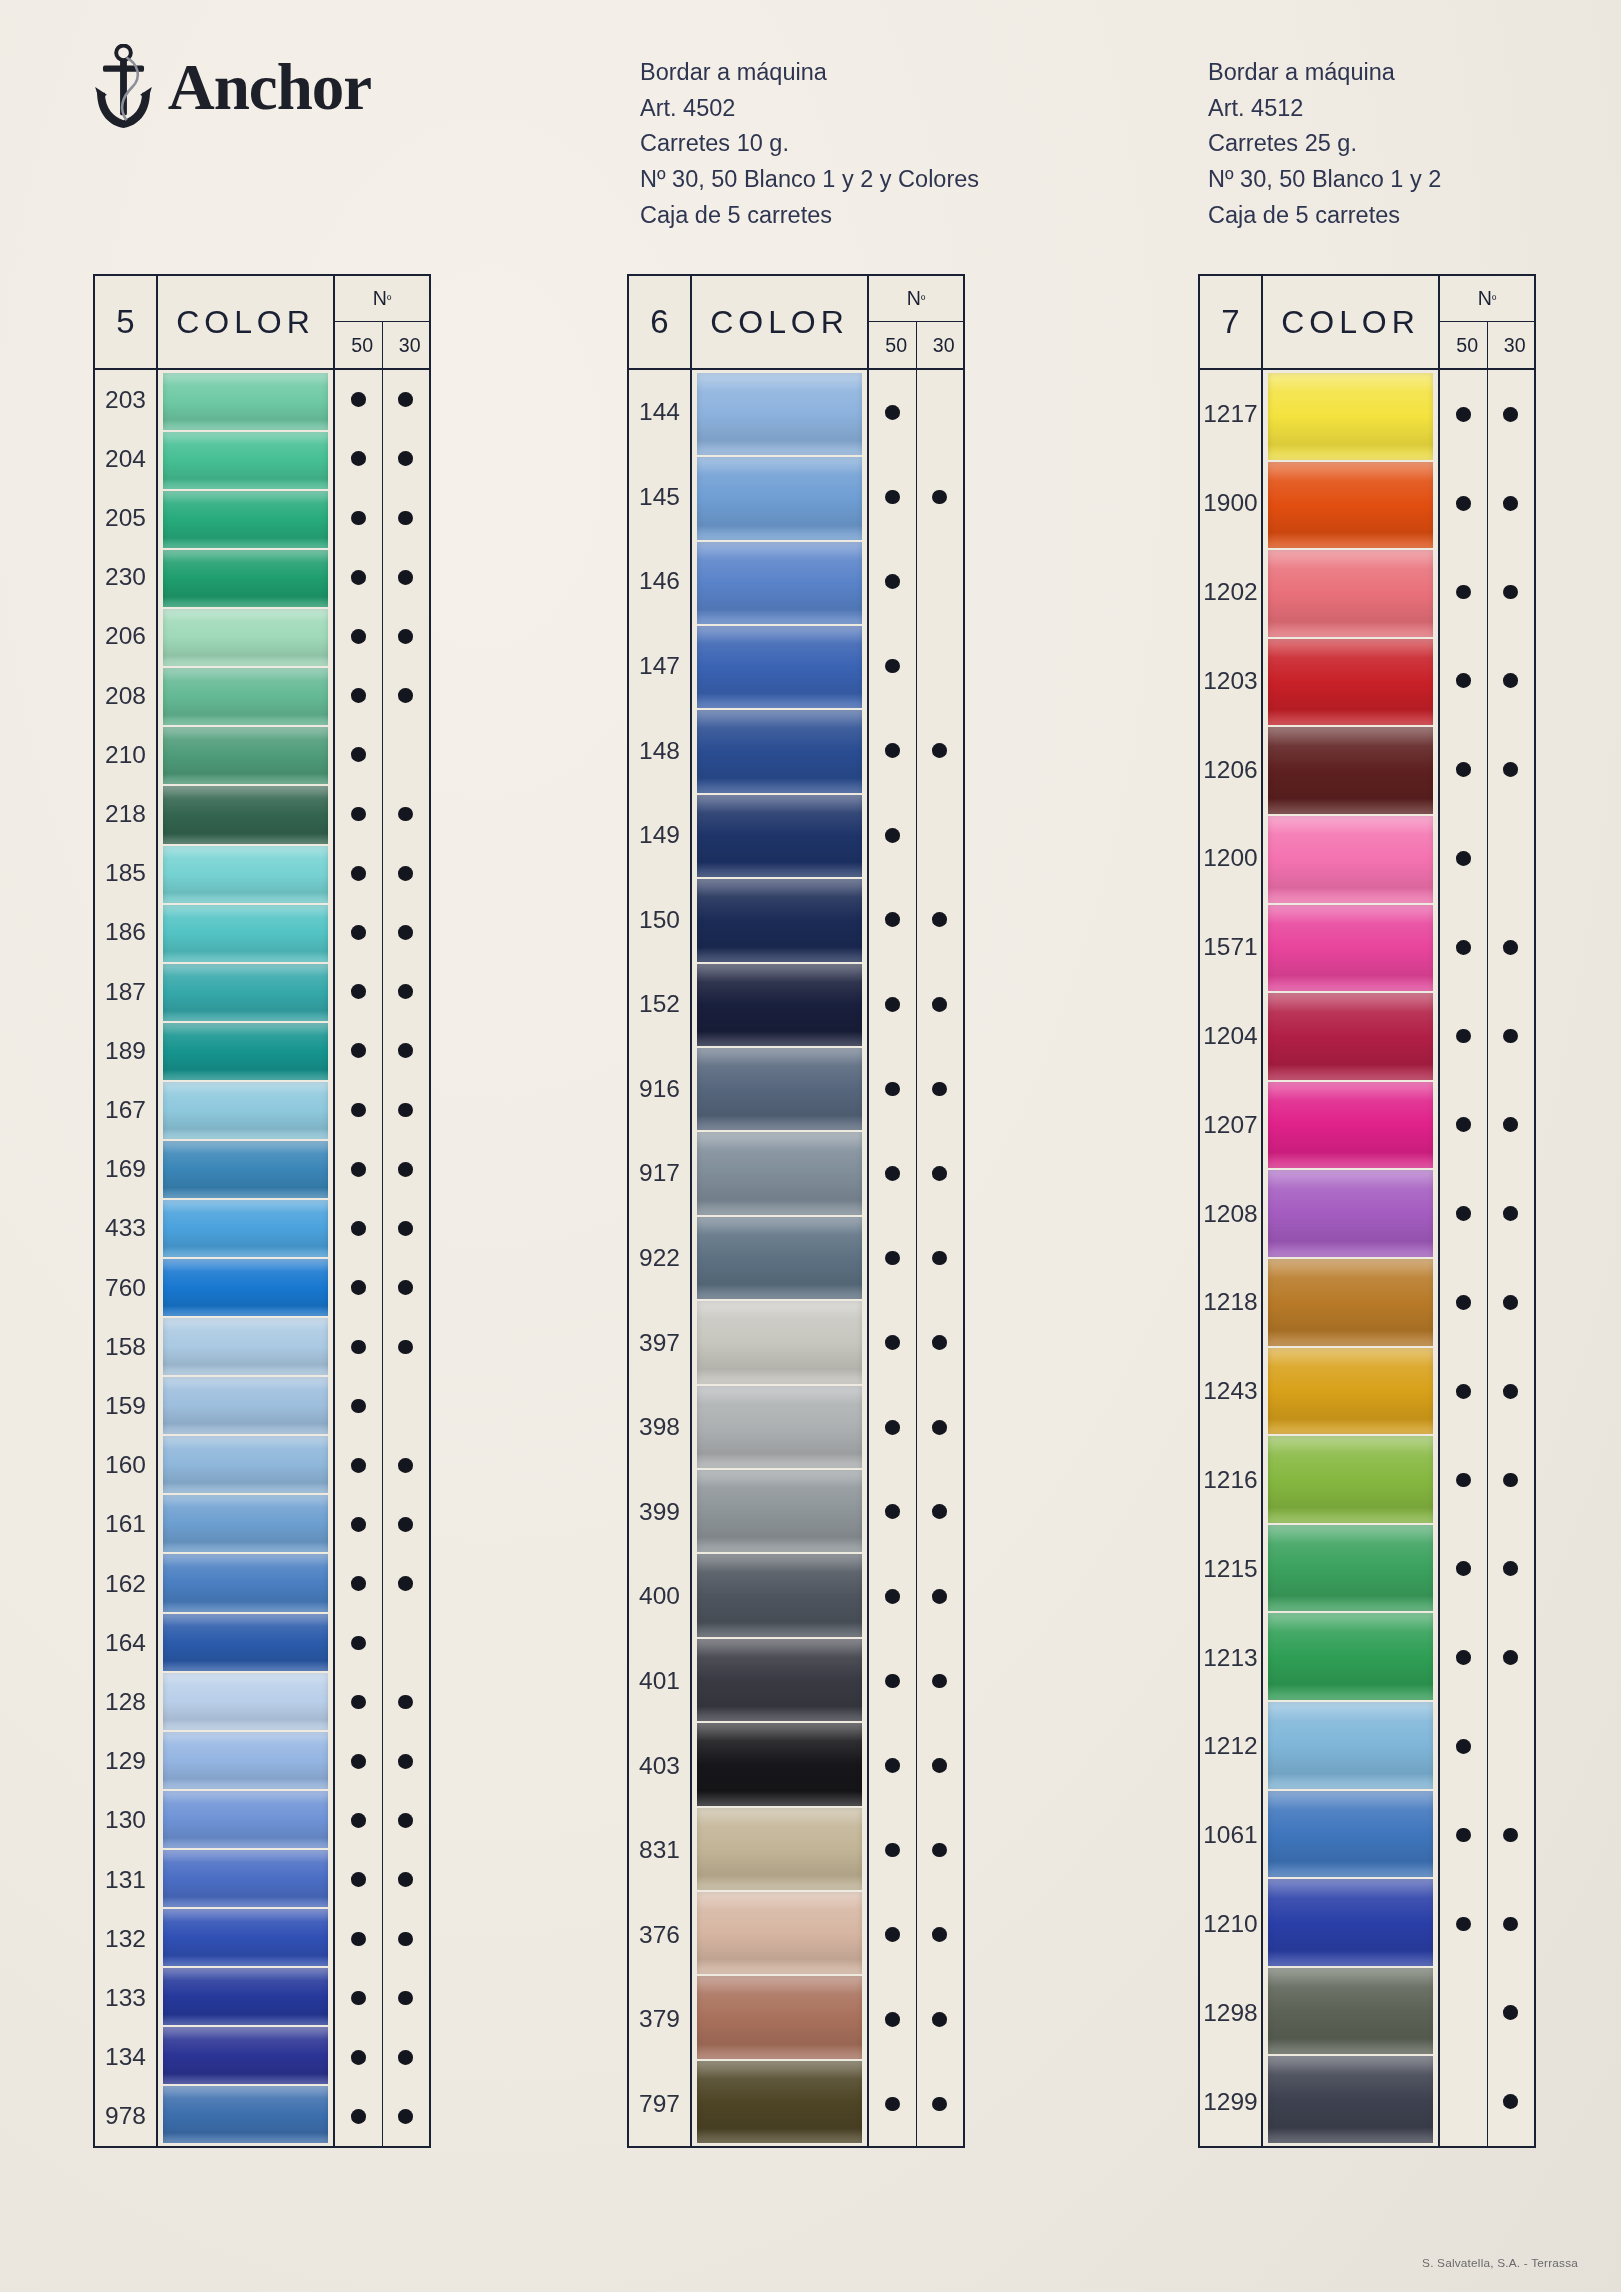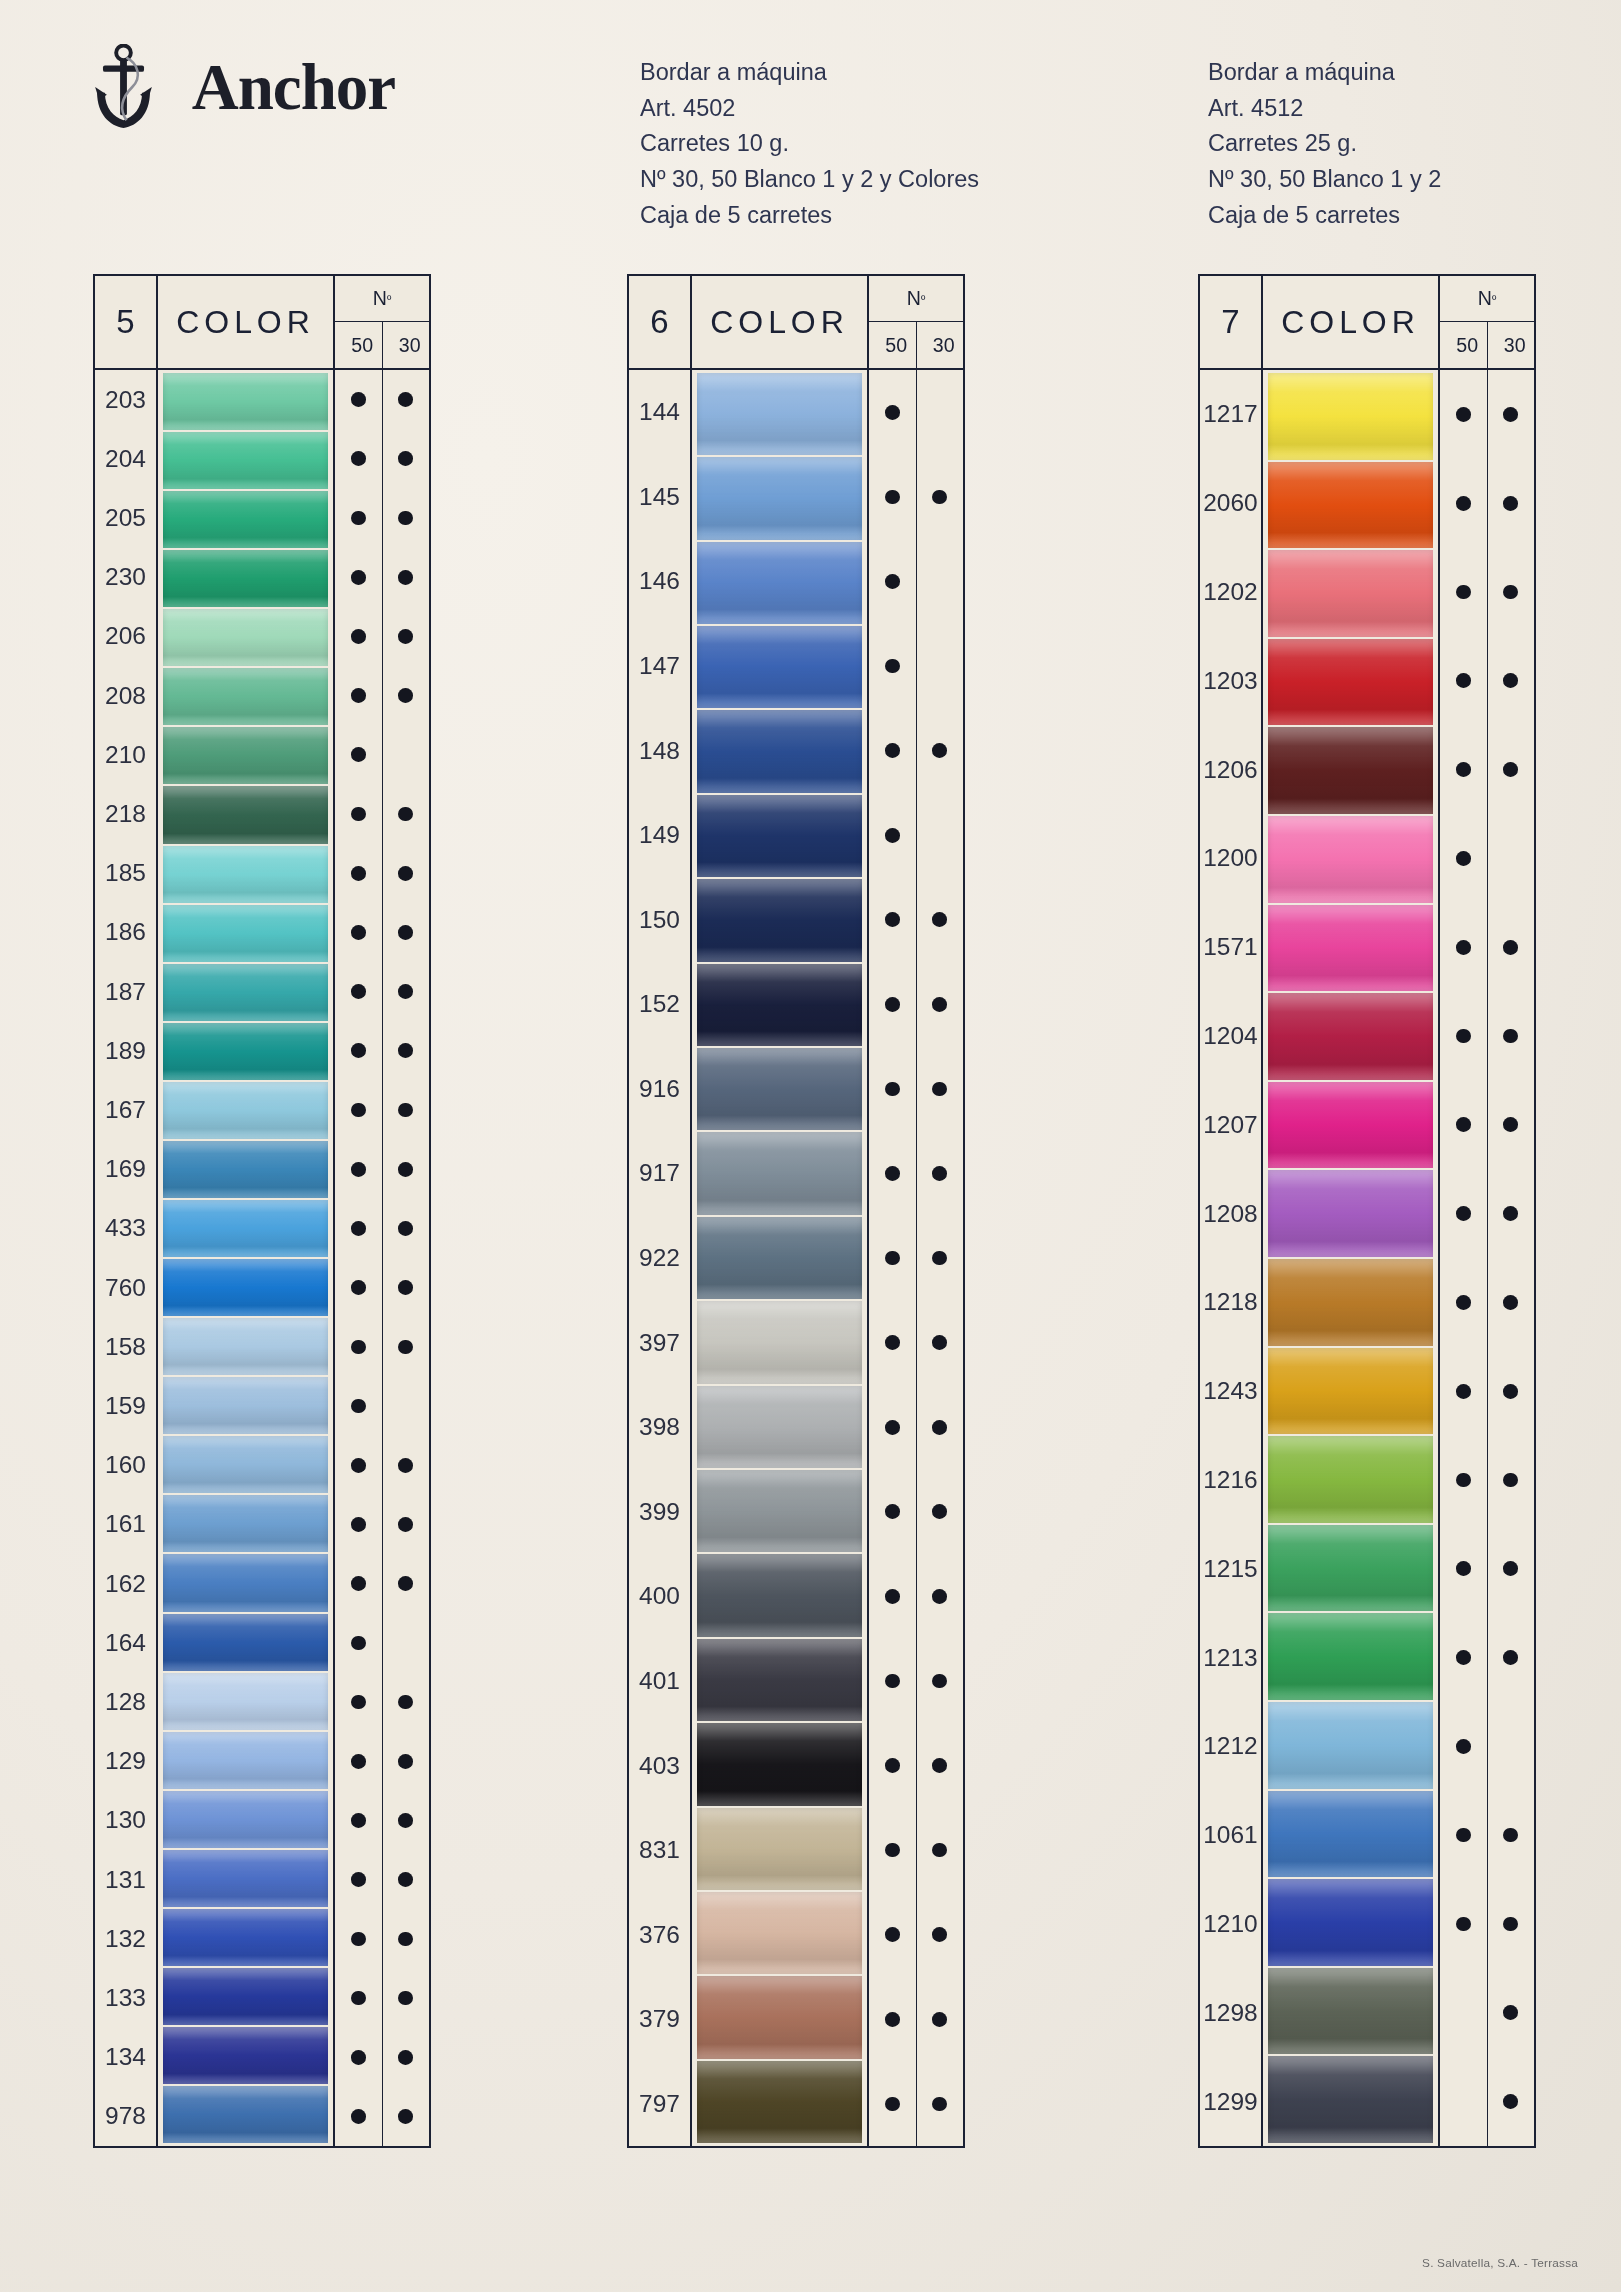--- a/index.html
+++ b/index.html
@@ -17,21 +17,21 @@
   }
   
   .brand{
     position:absolute;left:93px;top:44px;
     display:flex;align-items:center;gap:13.7px;
   }
   .anchor-icon{width:61px;height:86px;display:block;}
   .brand-name{
     font-family:"Liberation Serif", serif;
     font-size:65px;font-weight:700;color:#1d1f29;
-    letter-spacing:-1px;line-height:1;margin-left:24px;
+    letter-spacing:-1px;line-height:1;
   }
   .note{
     position:absolute;
     font-family:"Liberation Sans", sans-serif;
     font-size:23.5px;color:#2e3550;line-height:1.52;
     white-space:nowrap;
   }
   .note-a{left:640px;top:55px;}
   .note-b{left:1208px;top:55px;}
   .note div{margin:0;}
@@ -635,21 +635,21 @@
           <div class="th-no-top">N<sup>º</sup></div>
           <div class="th-no-bot">
             <span>50</span>
             <span>30</span>
           </div>
         </div>
       </div>
       <div class="tbody">
         <div class="col-num">
           <div class="cell">1217</div>
-          <div class="cell">2060</div>
+          <div class="cell">1900</div>
           <div class="cell">1202</div>
           <div class="cell">1203</div>
           <div class="cell">1206</div>
           <div class="cell">1200</div>
           <div class="cell">1571</div>
           <div class="cell">1204</div>
           <div class="cell">1207</div>
           <div class="cell">1208</div>
           <div class="cell">1218</div>
           <div class="cell">1243</div>

